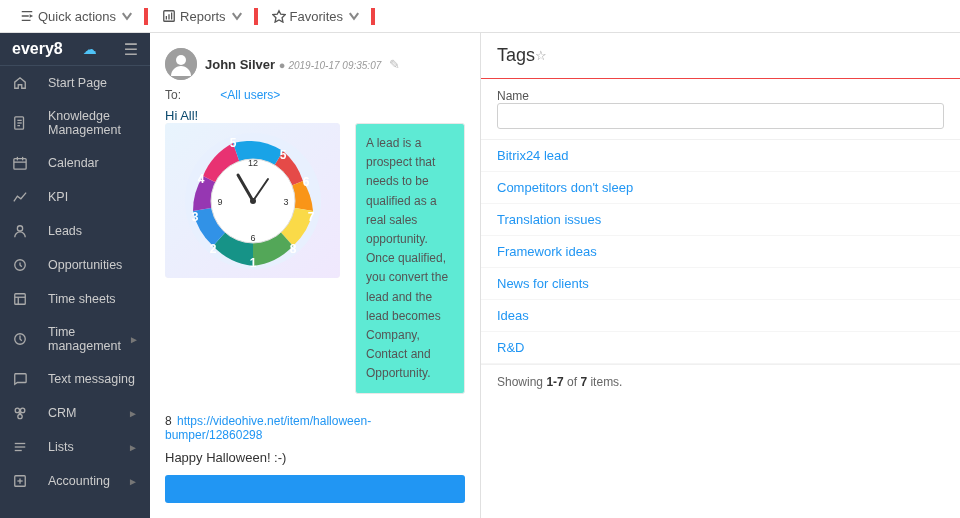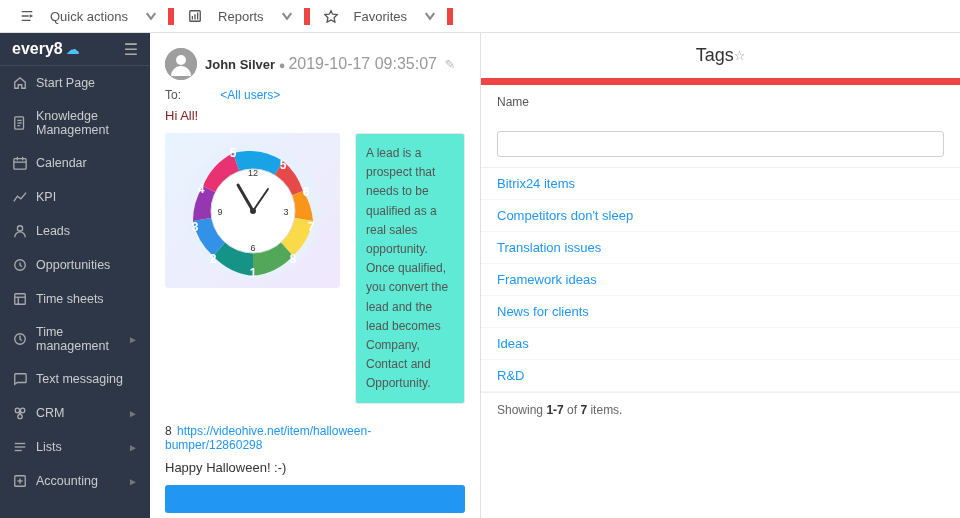--- a/index.html
+++ b/index.html
@@ -1,64 +1,64 @@
 <!DOCTYPE html>
 <html><head>
   <meta charset="utf-8">
   <style>
     * { margin: 0; padding: 0; box-sizing: border-box; }
     body { font-family: -apple-system, BlinkMacSystemFont, 'Segoe UI', Arial, sans-serif; font-size: 13px; color: #333; display: flex; flex-direction: column; height: 518px; width: 960px; overflow: hidden; background: #fff; }
 
     
     .topbar { height: 33px; background: #fff; border-bottom: 1px solid #e0e0e0; display: flex; align-items: center; padding: 0 10px; gap: 4px; flex-shrink: 0; }
-    .topbar-item { display: flex; align-items: center; gap: 16px; padding: 0 10px; height: 17px; cursor: pointer; color: #555; font-size: 13px; border-right: 6px solid #ef4444; }
+    .topbar-item { display: flex; align-items: center; gap: 4px; padding: 0 10px; height: 17px; cursor: pointer; color: #555; font-size: 13px; border-right: 4px solid #ef4444; }
     .topbar-item svg { width: 14px; height: 14px; }
 
     
     .main-layout { display: flex; flex: 1; overflow: hidden; }
 
     
     .sidebar { width: 150px; background: #2d3748; flex-shrink: 0; overflow-y: auto; display: flex; flex-direction: column; }
     .logo-area { padding: 10px 12px; display: flex; align-items: center; justify-content: space-between; border-bottom: 1px solid #3d4a5c; height: 33px; }
 
     .nav-item { display: flex; align-items: center; gap: 8px; padding: 9px 12px; color: #ccc; cursor: pointer; font-size: 12.5px; position: relative; }
     .nav-item.active { background: #3d4a5c; color: #fff; }
     .nav-item .nav-icon { width: 16px; height: 16px; flex-shrink: 0; display: flex; align-items: center; justify-content: center; color: #aaa; }
     .nav-item.active .nav-icon { color: #fff; }
     .nav-item .chevron { margin-left: auto; color: #777; font-size: 10px; }
-    .nav-label { flex: 1; }
+    .nav-label { flex: 1; margin-left: 12px; }
 
     
     .content-area { flex: 1; overflow: hidden; display: flex; }
 
     
     .activity-stream { flex: 1; overflow-y: auto; padding: 15px; background: #fff; }
 
     
     .post-header { display: flex; align-items: center; gap: 8px; margin-bottom: 8px; }
     .avatar { width: 32px; height: 32px; border-radius: 50%; background: #bdbdbd; display: flex; align-items: center; justify-content: center; color: #fff; font-size: 12px; flex-shrink: 0; }
     .post-to { color: #555; font-size: 12px; margin-bottom: 6px; }
     .post-to a { color: #2196f3; text-decoration: none; margin-left: 36px; }
-    .post-greeting { color: #7f1d1d; margin-bottom: 10px; }
+    .post-greeting { color: #0c4a6e; }
 
     .post-image { width: 175px; height: 155px; background: #f0f0f0; border-radius: 4px; overflow: hidden; display: flex; align-items: center; justify-content: center; margin-bottom: 8px; }
     .post-image-inner { width: 100%; height: 100%; background: linear-gradient(135deg, #e8f4fd 0%, #f0e8fd 100%); display: flex; align-items: center; justify-content: center; position: relative; }
 
     .post-link { color: #2196f3; font-size: 12px; margin-bottom: 8px; text-decoration: none; display: block; }
 
     .reply-bar { background: #2196f3; height: 28px; border-radius: 3px; margin-bottom: 10px; width: 300px; }
 
     
     .tags-panel { width: 480px; border-left: 1px solid #e0e0e0; background: #fff; overflow-y: auto; flex-shrink: 0; }
-    .tags-header { padding: 12px 16px; display: flex; align-items: center; border-bottom: 7px solid #ef4444; justify-content: center; }
+    .tags-header { padding: 12px 16px; display: flex; align-items: center; border-bottom: 1px solid #ef4444; }
     .tags-title { font-size: 18px; font-weight: 500; color: #333; }
     .tags-star { color: #999; cursor: pointer; }
 
     .tags-search-section { padding: 10px 16px; border-bottom: 1px solid #f0f0f0; }
-    .tags-search-label { font-size: 12px; color: #555; margin-bottom: 22px; font-weight: 500; }
+    .tags-search-label { font-size: 12px; color: #555; margin-bottom: 0; font-weight: 500; }
     .tags-search-input { width: 100%; border: 1px solid #d0d0d0; border-radius: 3px; padding: 5px 8px; font-size: 12px; outline: none; }
 
     .tags-list { }
     .tag-item { padding: 8px 16px; border-bottom: 1px solid #f5f5f5; cursor: pointer; color: #2196f3; font-size: 13px; }
 
     .tags-footer { padding: 10px 16px; color: #666; font-size: 12px; border-top: 1px solid #f0f0f0; }
     .tags-footer strong { font-weight: bold; color: #333; }
 
     
     .post-description { background: #5eead4; border: 1px solid #e8e8e8; border-radius: 3px; padding: 10px; margin-bottom: 10px; font-size: 12px; color: #555; line-height: 1.6; }
@@ -98,21 +98,21 @@
     <svg viewBox="0 0 10 10" width="10" height="10">
       <polyline points="2,3 5,7 8,3" fill="none" stroke="#888" stroke-width="1.5"></polyline>
     </svg>
   </div>
 </div>
 
 <div class="main-layout">
 
   <div class="sidebar">
     <div class="logo-area">
-      <div style="display:flex;align-items:center;gap:3px;">
+      <div style="display:flex;align-items:center;gap:20px;">
         <span style="color:#fff;font-size:16px;font-weight:bold;">every8</span>
         <span style="color:#4fc3f7;font-size:14px;">☁</span>
       </div>
       <div style="color:#aaa;cursor:pointer;font-size:16px;">☰</div>
     </div>
 
     <div class="nav-item">
       <span class="nav-icon">
         <svg viewBox="0 0 16 16" width="14" height="14" fill="none" stroke="currentColor" stroke-width="1.5">
           <path d="M2 7L8 2l6 5v7H10v-4H6v4H2z"></path>
@@ -256,21 +256,21 @@
           <div class="avatar">
             <svg viewBox="0 0 32 32" width="32" height="32">
               <circle cx="16" cy="16" r="16" fill="#9e9e9e"></circle>
               <circle cx="16" cy="12" r="5" fill="#fff"></circle>
               <path d="M6 28c0-5.5 4.5-10 10-10s10 4.5 10 10" fill="#fff"></path>
             </svg>
           </div>
           <div>
             <span style="font-weight:bold;color:#333;font-size:13px;">John Silver</span>
             <span style="color:#999;font-size:11px;"> ● </span>
-            <span style="color:#999;font-size:16px;">2019-10-17 09:35:07</span>
+            <span style="color:#999;font-size:10px;font-style:italic;">2019-10-17 09:35:07</span>
             <span style="color:#bbb;margin-left:4px;cursor:pointer;">✎</span>
           </div>
         </div>
         <div class="post-to">
           To: <a>&lt;All users&gt;</a>
         </div>
         <div class="post-greeting">Hi All!</div>
 
         <div style="display:flex;gap:15px;margin-bottom:10px;">
 
@@ -358,21 +358,21 @@
         <span class="tags-title">Tags</span>
         <span class="tags-star">☆</span>
       </div>
 
       <div class="tags-search-section">
         <div class="tags-search-label">Name</div>
         <input type="text" class="tags-search-input" value="" placeholder="" style="">
       </div>
 
       <div class="tags-list">
-        <div class="tag-item">Bitrix24 items</div>
+        <div class="tag-item">Bitrix24 lead</div>
         <div class="tag-item">Competitors don't sleep</div>
         <div class="tag-item">Translation issues</div>
         <div class="tag-item">Framework ideas</div>
         <div class="tag-item">News for clients</div>
         <div class="tag-item">Ideas</div>
         <div class="tag-item">R&amp;D</div>
       </div>
 
       <div class="tags-footer">
         <span>Showing</span>

